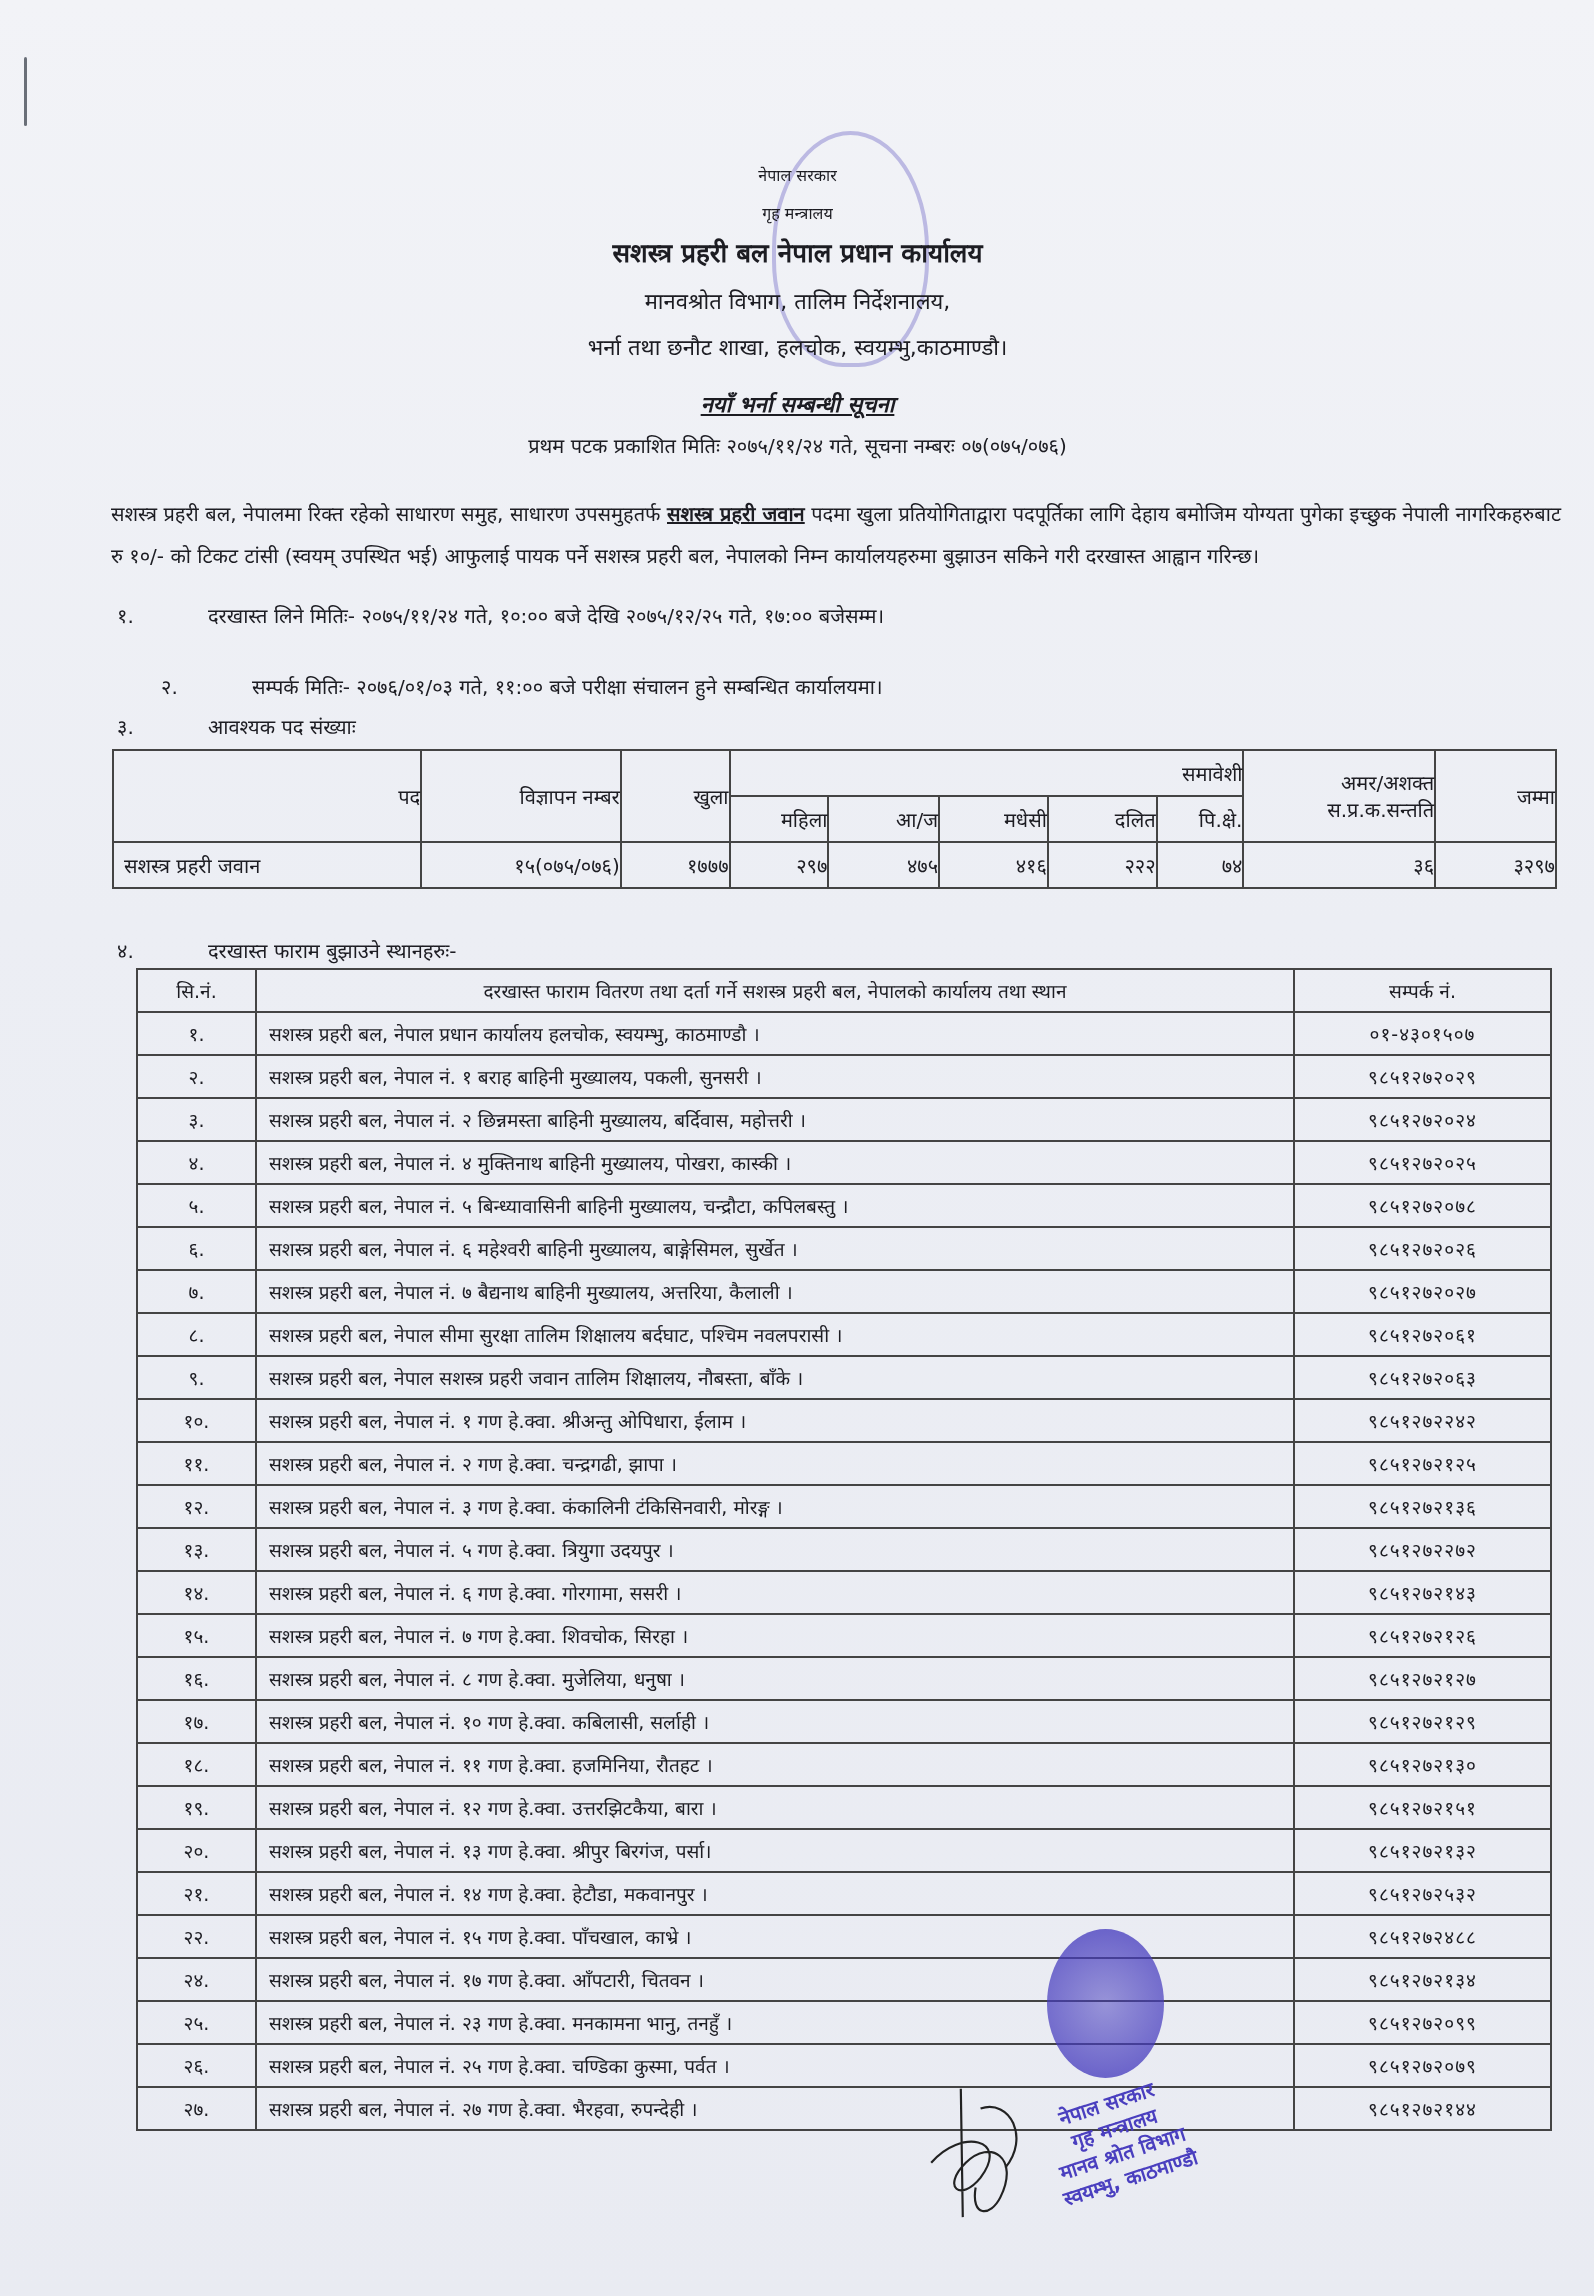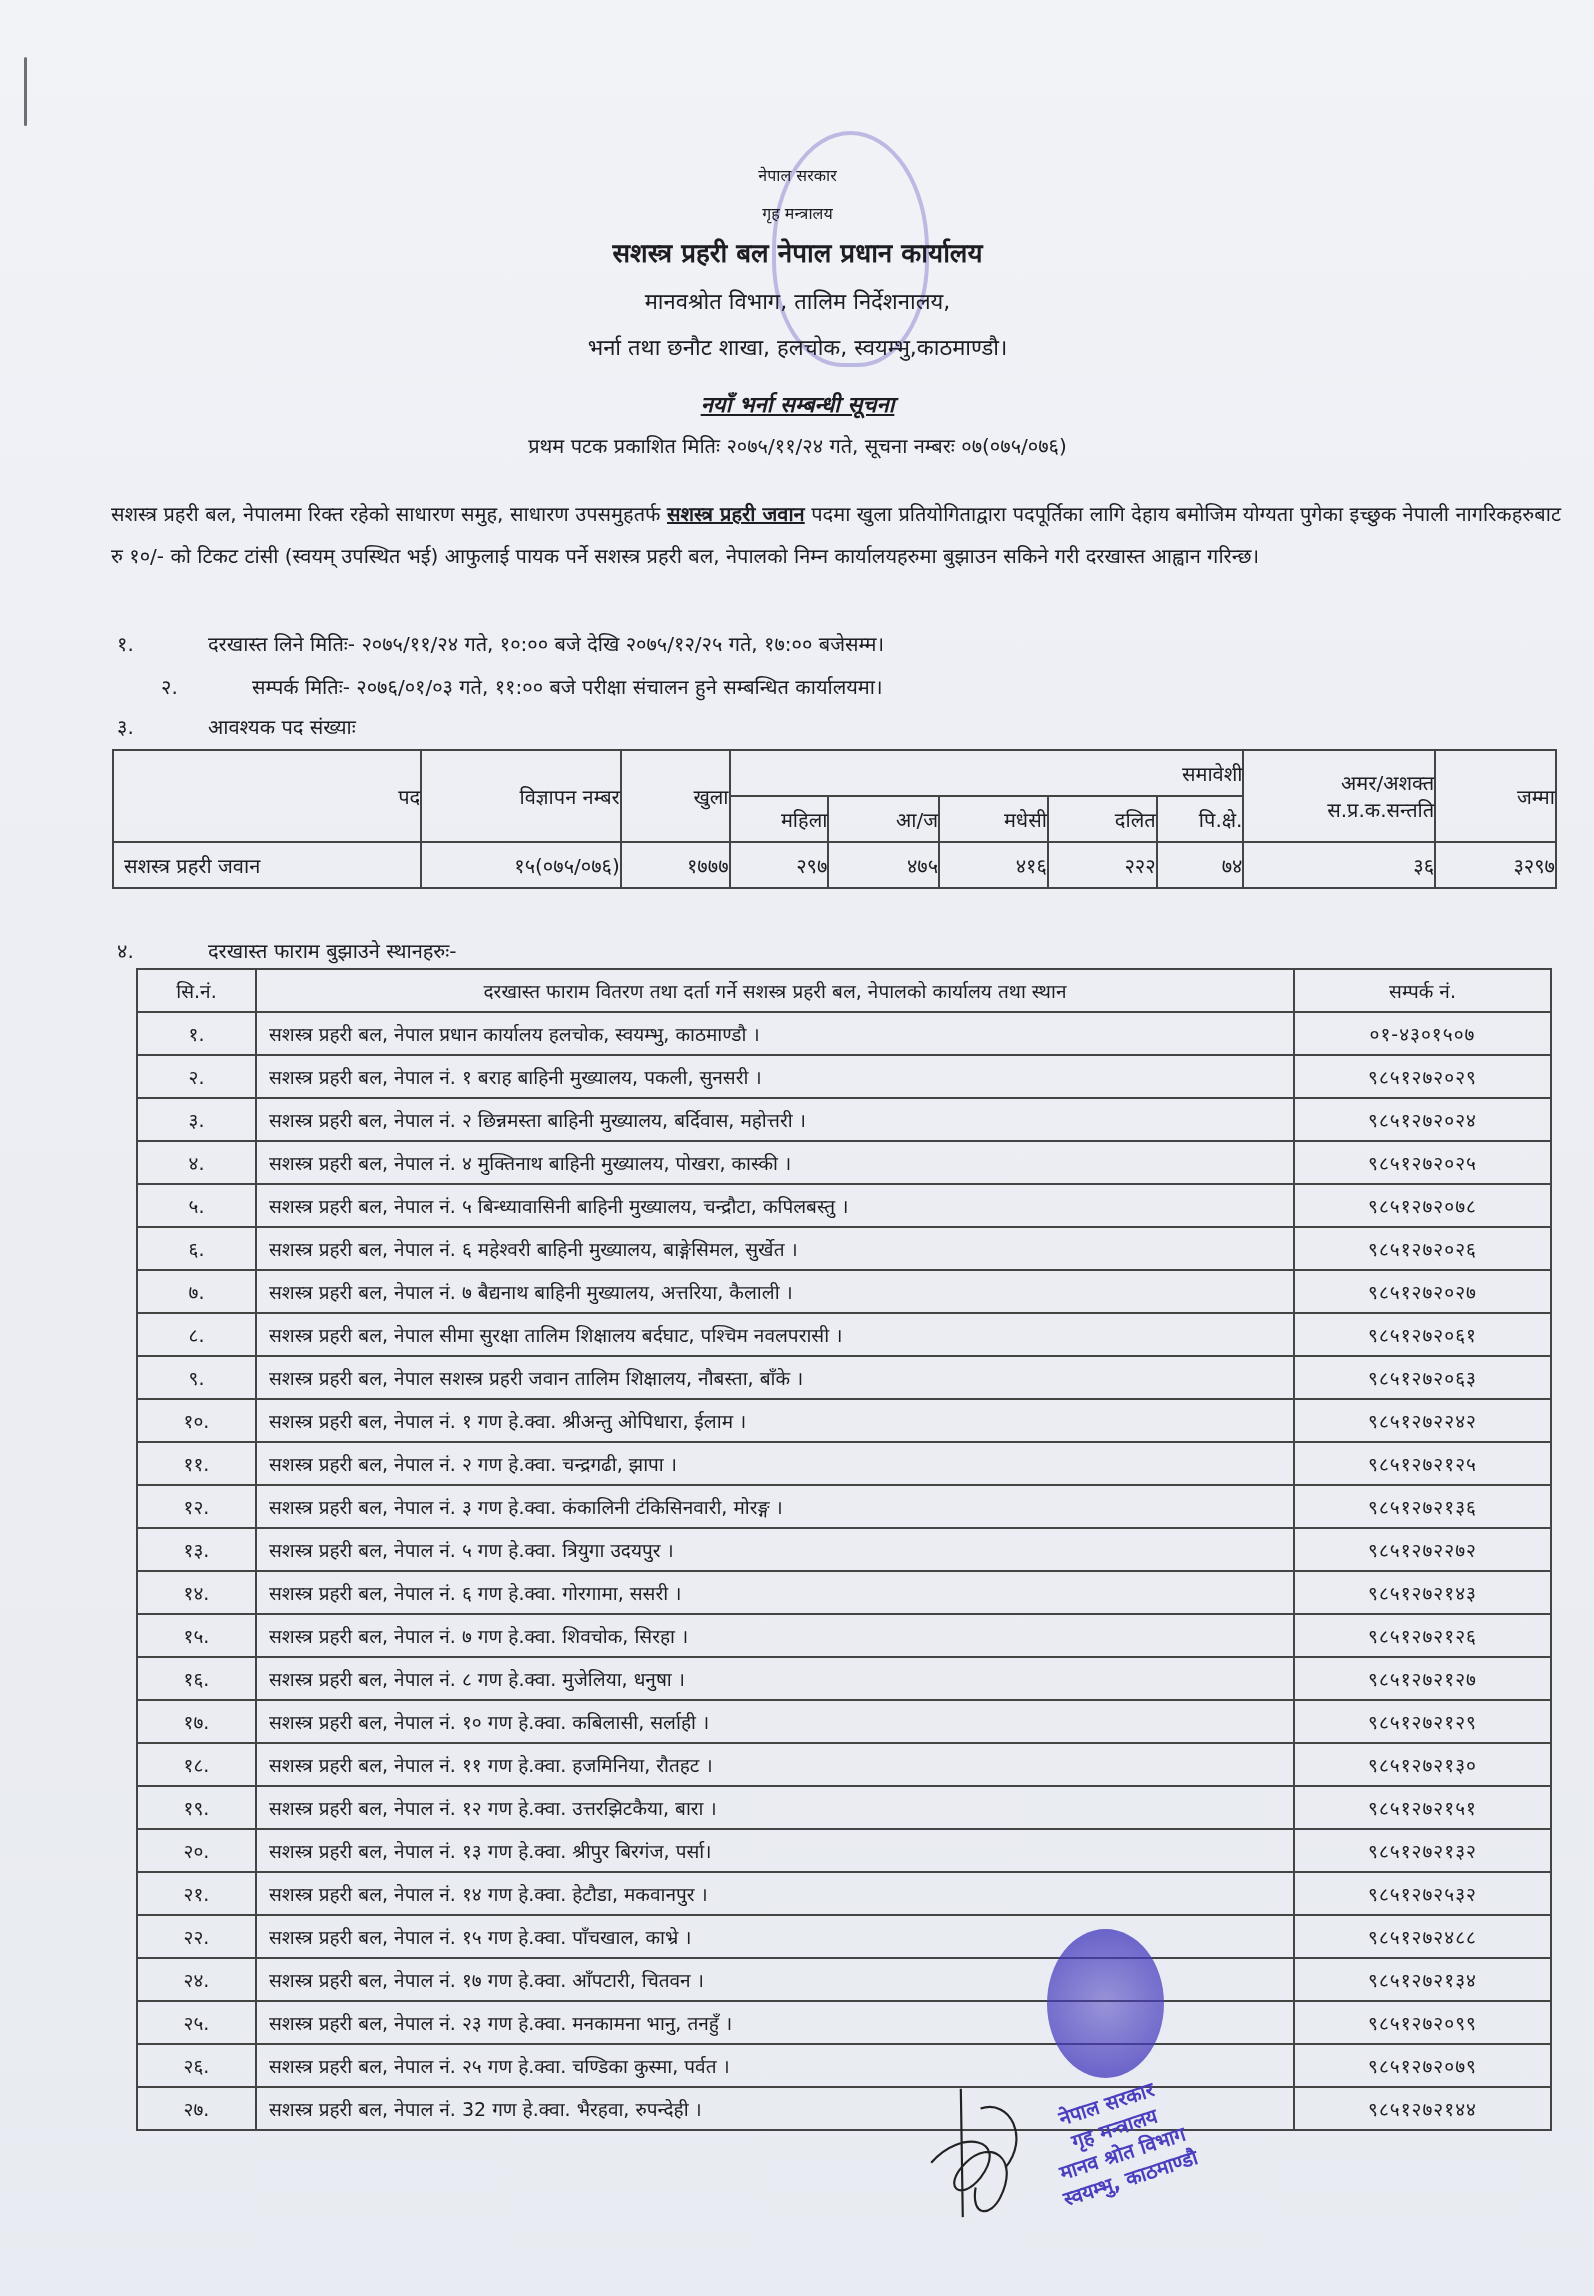--- a/index.html
+++ b/index.html
@@ -71,21 +71,21 @@
   <div class="header office">सशस्त्र प्रहरी बल नेपाल प्रधान कार्यालय</div>
   <div class="header section">भर्ना तथा छनौट शाखा, हलचोक, स्वयम्भु,काठमाण्डौ।</div>
   <div class="header dept">मानवश्रोत विभाग, तालिम निर्देशनालय,</div>
   <div class="header notice-title"><span>नयाँ भर्ना सम्बन्धी सूचना</span></div>
   <div class="header pubinfo">प्रथम पटक प्रकाशित मितिः २०७५/११/२४ गते, सूचना नम्बरः ०७(०७५/०७६)</div>
 
   <div class="intro">
     <span>सशस्त्र प्रहरी बल, नेपालमा रिक्त रहेको साधारण समुह, साधारण उपसमुहतर्फ </span><u>सशस्त्र प्रहरी जवान</u><span> पदमा खुला प्रतियोगिताद्वारा पदपूर्तिका लागि देहाय बमोजिम योग्यता पुगेका इच्छुक नेपाली नागरिकहरुबाट रु १०/- को टिकट टांसी (स्वयम् उपस्थित भई) आफुलाई पायक पर्ने सशस्त्र प्रहरी बल, नेपालको निम्न कार्यालयहरुमा बुझाउन सकिने गरी दरखास्त आह्वान गरिन्छ।</span>
   </div>
 
-  <div class="item" style="top:630px;">
+  <div class="item" style="top:602px;">
     <span class="num">१.</span><span>दरखास्त लिने मितिः- २०७५/११/२४ गते, १०:०० बजे देखि २०७५/१२/२५ गते, १७:०० बजेसम्म।</span>
   </div>
   <div class="item" style="top:673px;margin-left:44px;">
     <span class="num">२.</span><span>सम्पर्क मितिः- २०७६/०१/०३ गते, ११:०० बजे परीक्षा संचालन हुने सम्बन्धित कार्यालयमा।</span>
   </div>
   <div class="item" style="top:713px;">
     <span class="num">३.</span><span>आवश्यक पद संख्याः</span>
   </div>
 
   <table class="t1">
@@ -256,21 +256,21 @@
           <td class="loc">सशस्त्र प्रहरी बल, नेपाल नं. २३ गण हे.क्वा. मनकामना भानु, तनहुँ ।</td>
           <td class="ph">९८५१२७२०९९</td>
         </tr>
         <tr>
           <td class="sn">२६.</td>
           <td class="loc">सशस्त्र प्रहरी बल, नेपाल नं. २५ गण हे.क्वा. चण्डिका कुस्मा, पर्वत ।</td>
           <td class="ph">९८५१२७२०७९</td>
         </tr>
         <tr>
           <td class="sn">२७.</td>
-          <td class="loc">सशस्त्र प्रहरी बल, नेपाल नं. 32 गण हे.क्वा. भैरहवा, रुपन्देही ।</td>
+          <td class="loc">सशस्त्र प्रहरी बल, नेपाल नं. २७ गण हे.क्वा. भैरहवा, रुपन्देही ।</td>
           <td class="ph">९८५१२७२१४४</td>
         </tr>
       </tbody>
   </table>
 
   <div class="stamp"></div>
   <div class="stamp-text">
     <div>नेपाल सरकार</div>
     <div>गृह मन्त्रालय</div>
     <div>मानव श्रोत विभाग</div>

